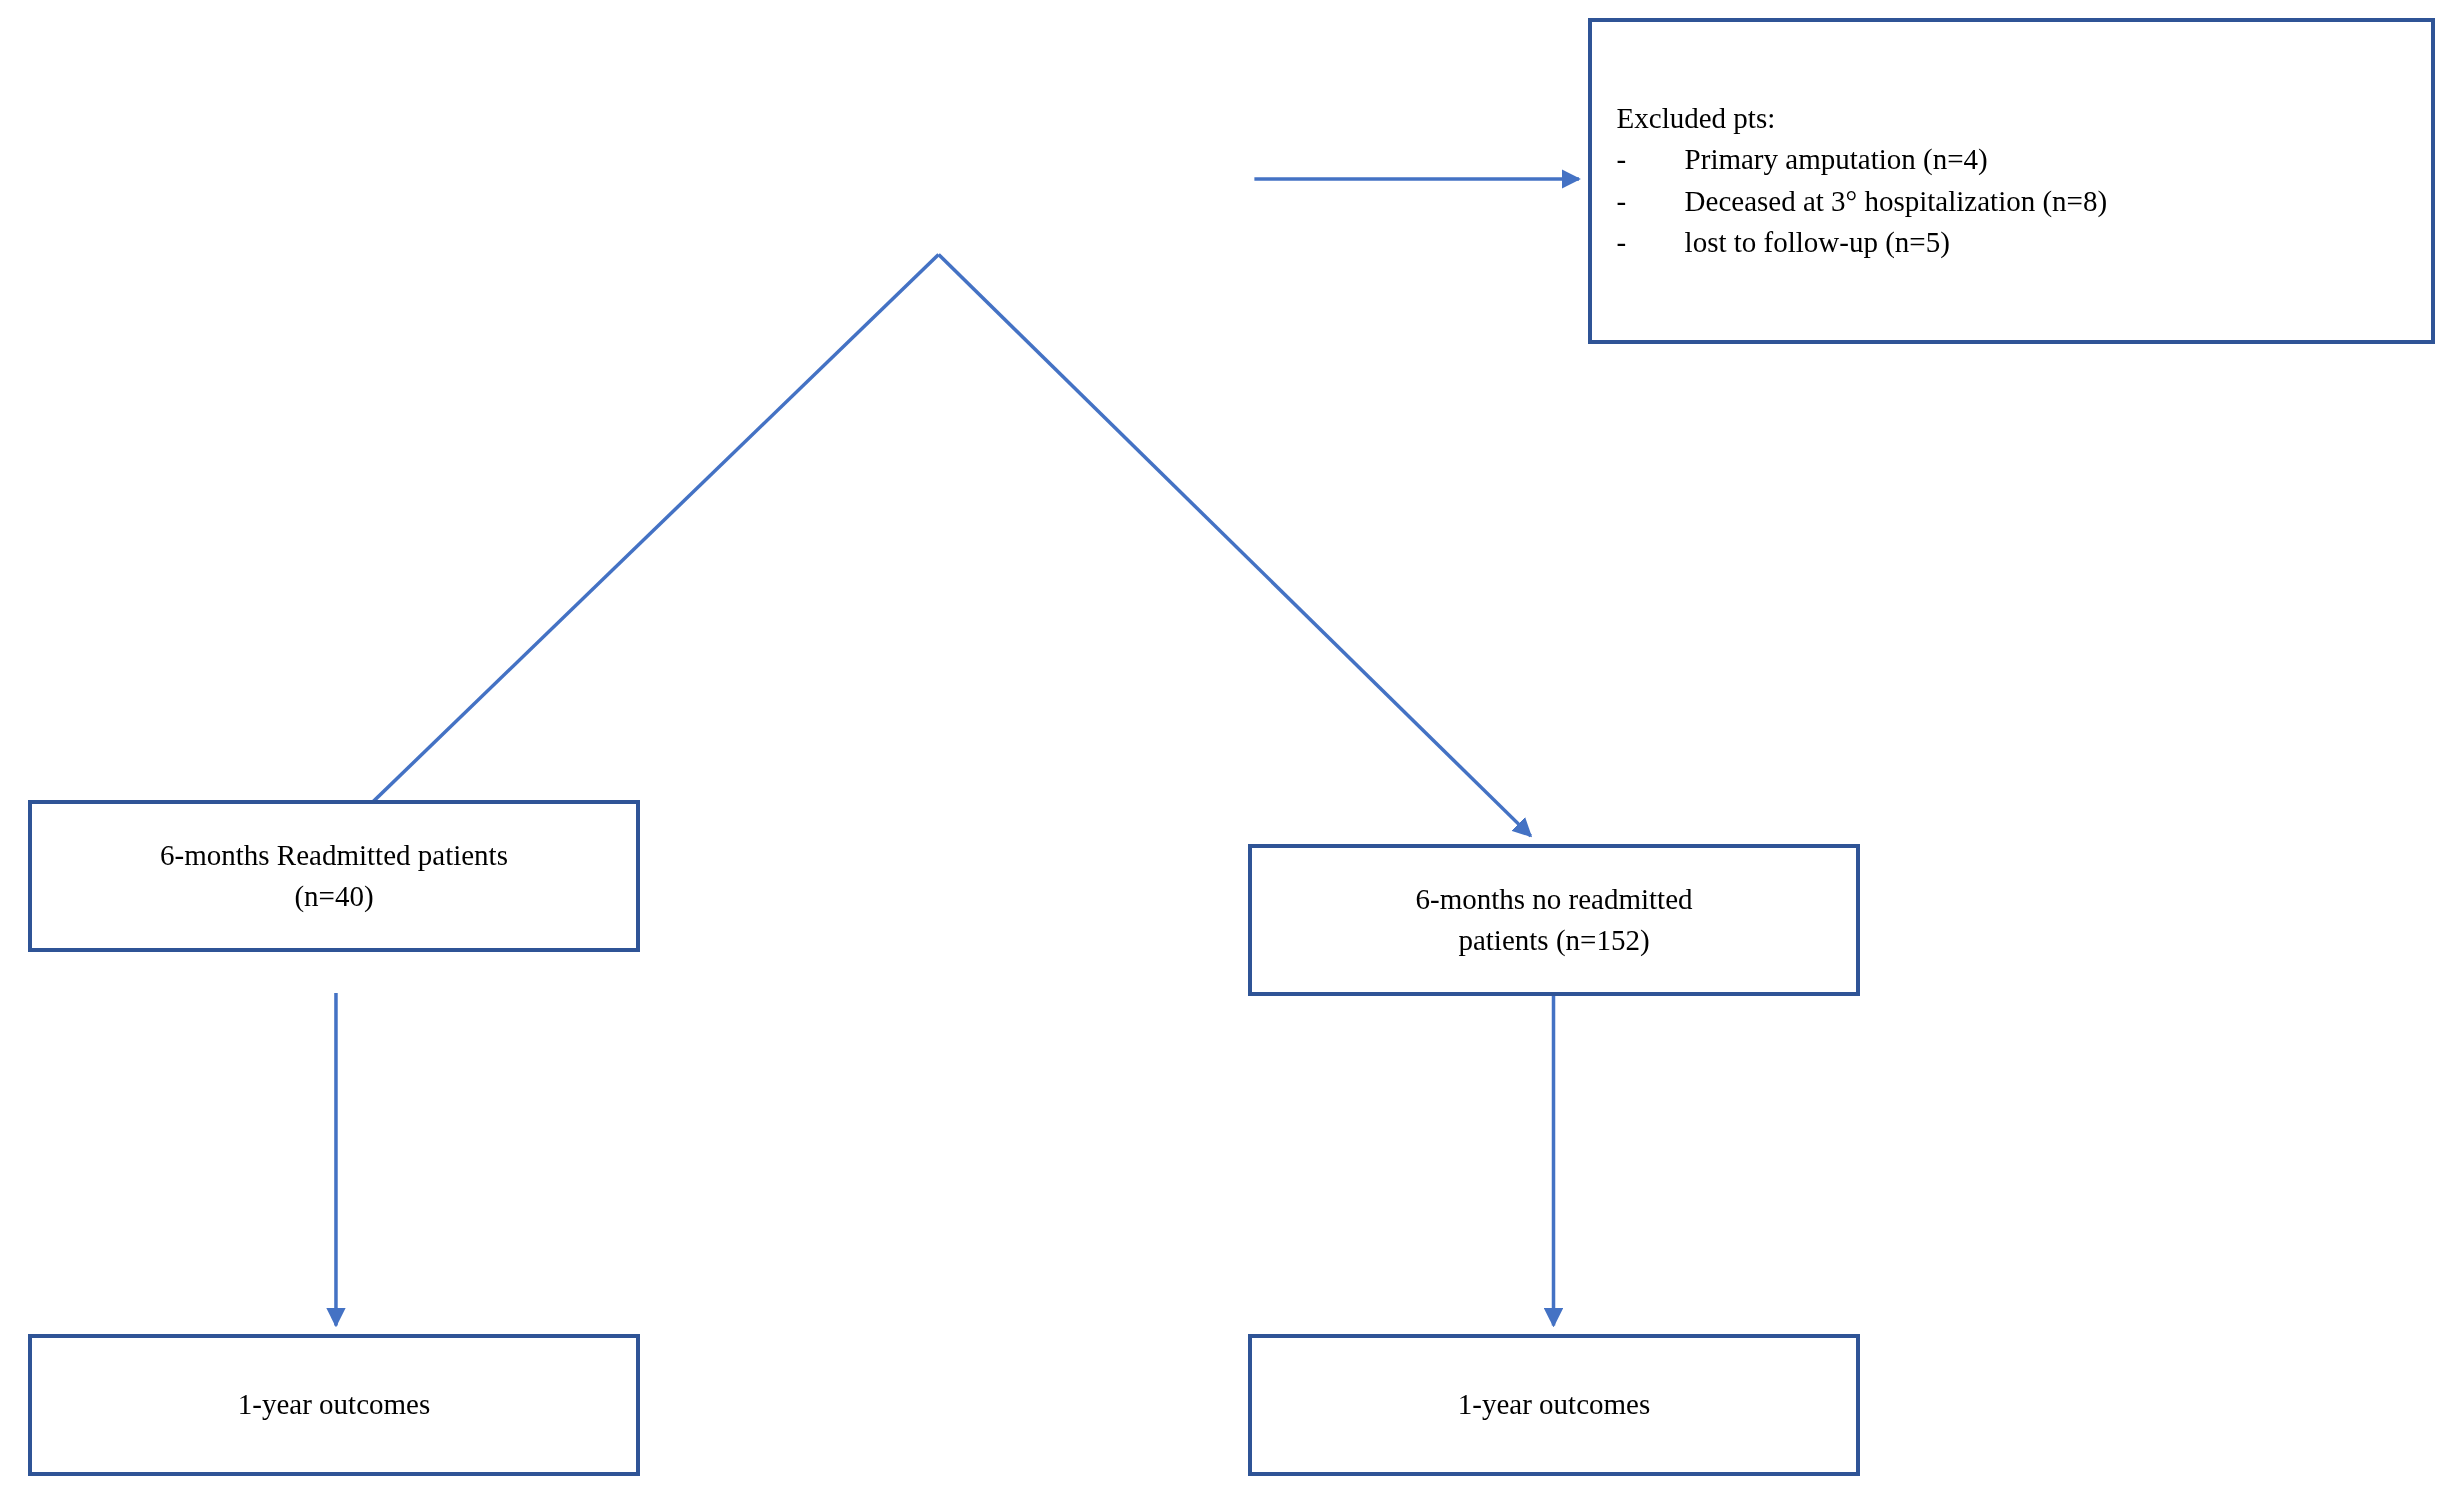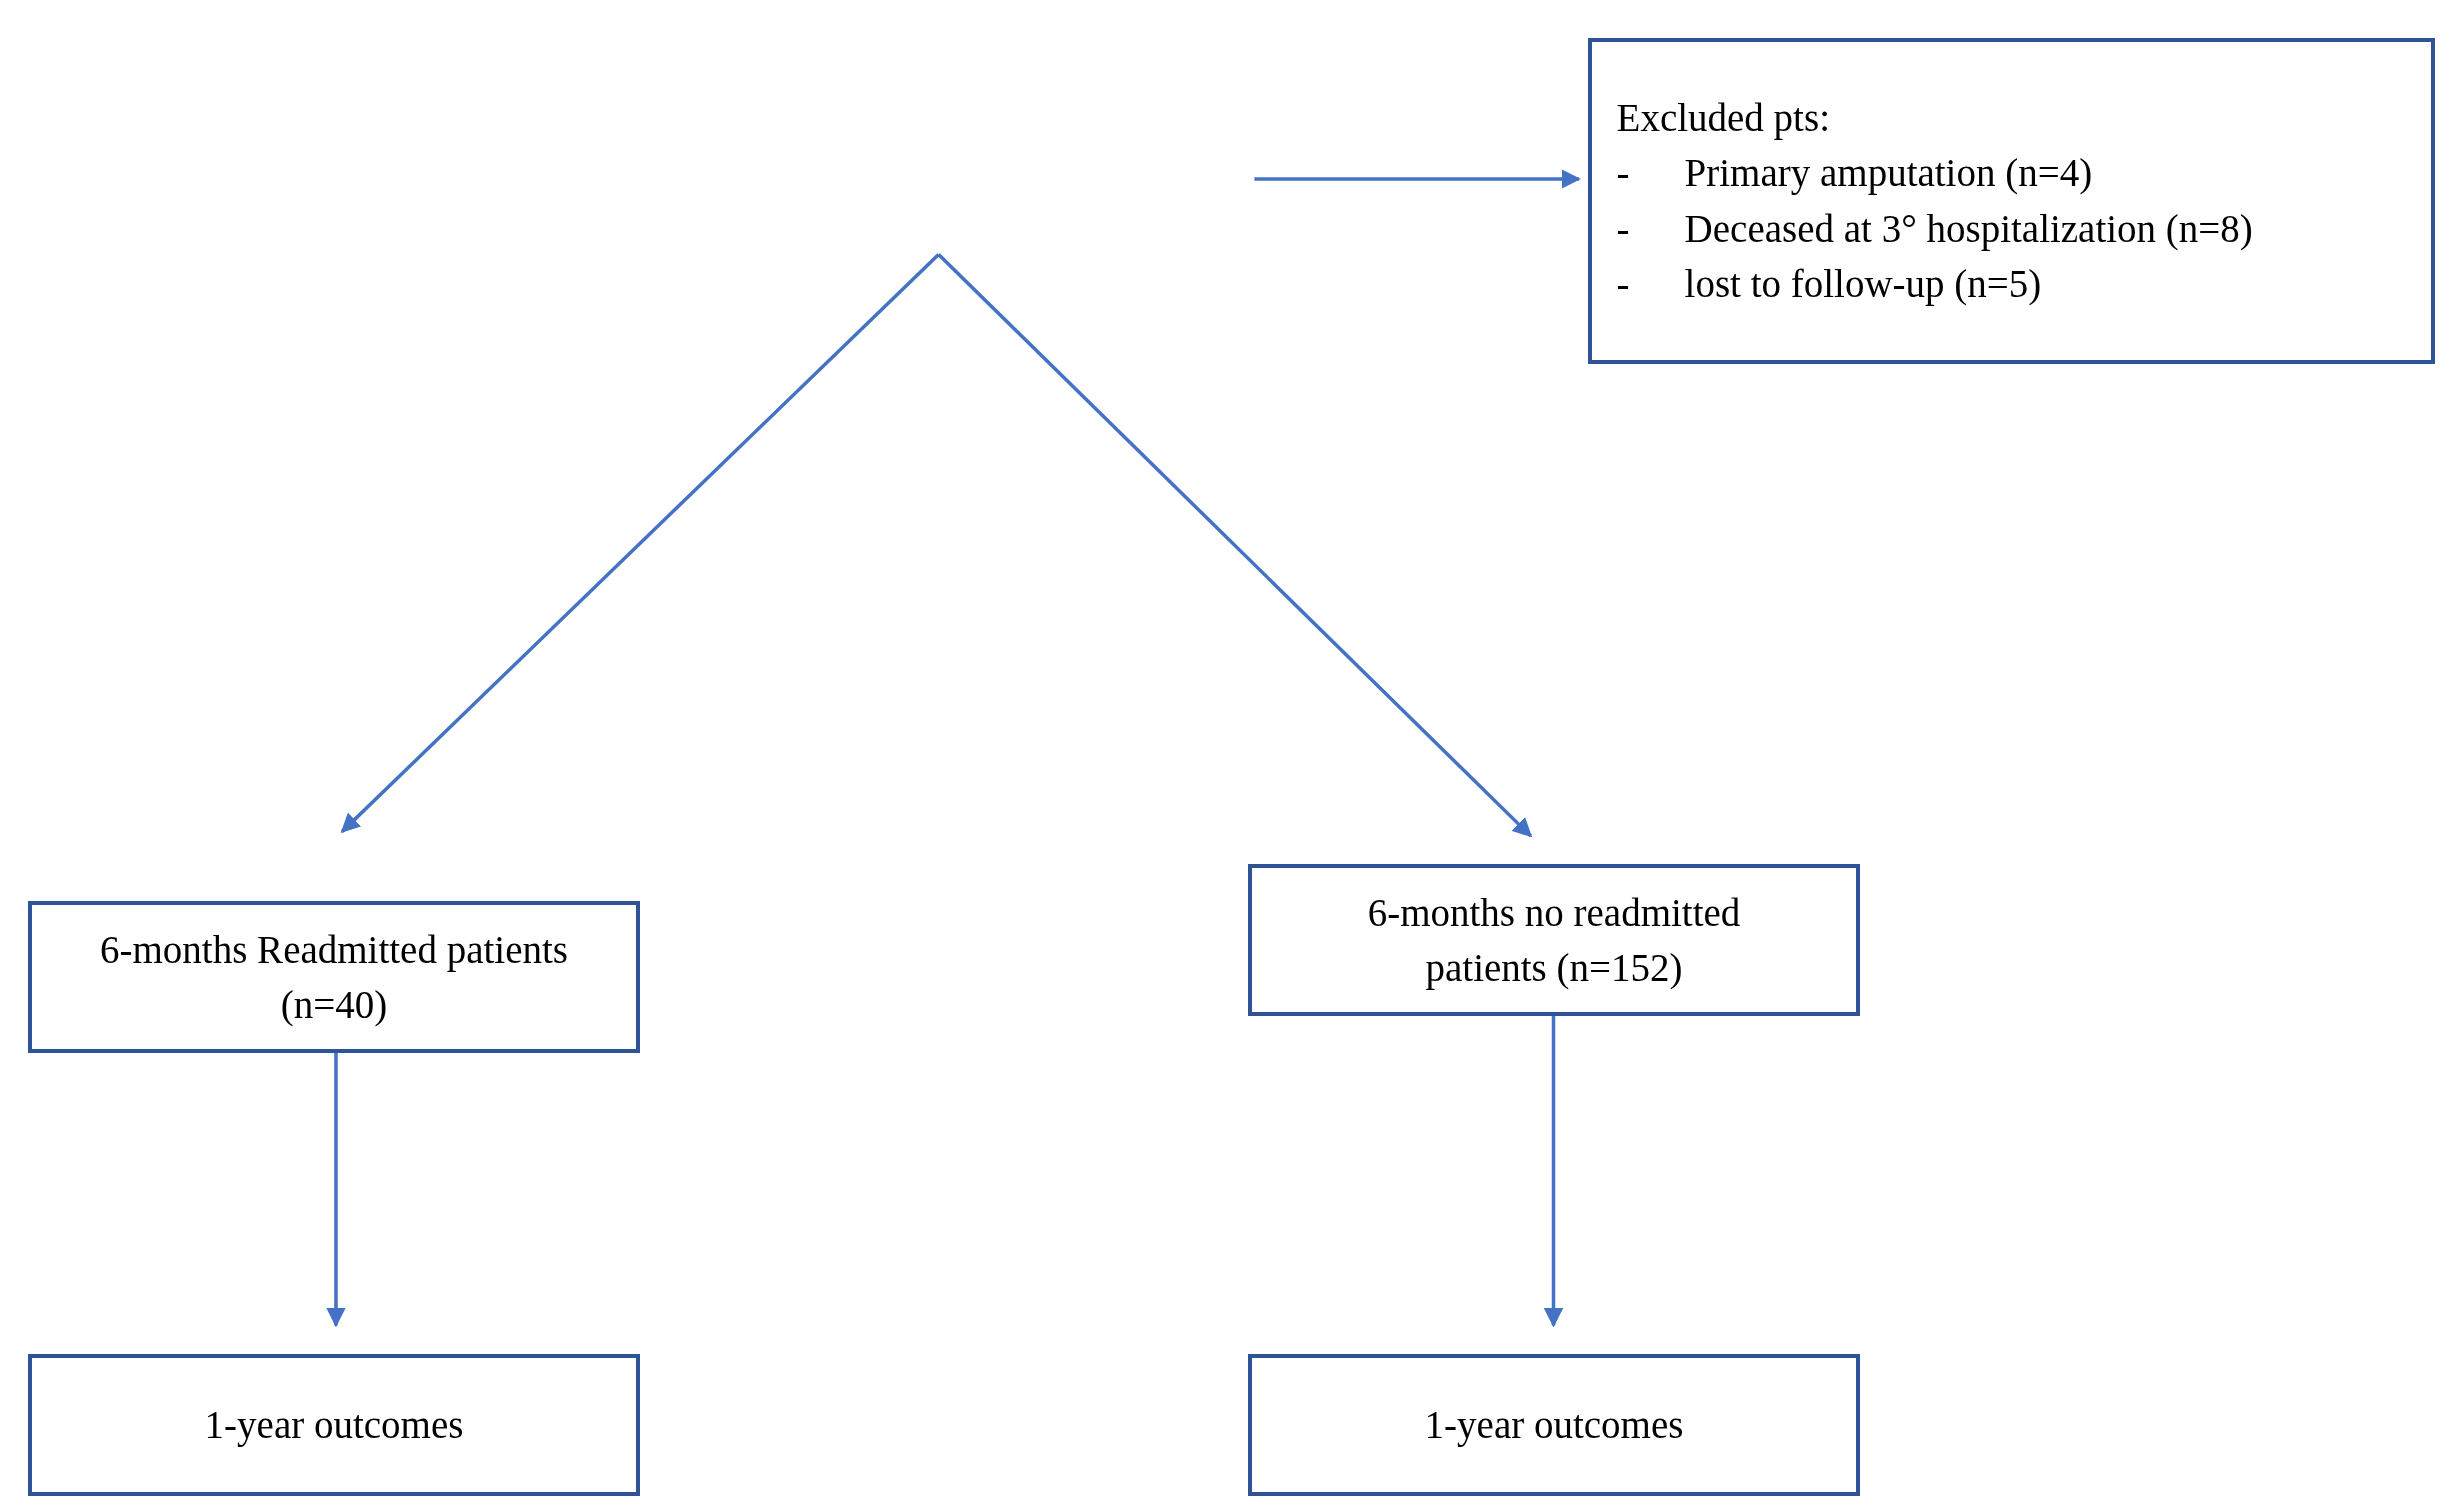--- a/index.html
+++ b/index.html
@@ -21,37 +21,36 @@
   .node{
     position:absolute;
     border:4.4px solid var(--box-border);
     background:var(--bg);
     box-sizing:border-box;
     display:flex;
     flex-direction:column;
     align-items:center;
     justify-content:center;
     text-align:center;
-    font-size:39px;
+    font-size:29px;
     line-height:1.42;
-    margin-top:20px;
   }
   .node .line{display:block;}
   .node-total{left:639px; top:107px; width:614px; height:146px;}
   .node-excluded{
     left:1588px; top:17.5px; width:847px; height:326px;
     align-items:flex-start;
     text-align:left;
     padding:0 17.5px 0 24.6px;
     justify-content:center;
   }
   .node-excluded .list{margin:0;}
   .node-excluded .item{display:flex;}
   .node-excluded .bullet{width:68px; flex:0 0 68px;}
-  .node-readmitted{left:28px; top:881px; width:612px; height:152px;}
+  .node-readmitted{left:28px; top:800px; width:612px; height:152px;}
   .node-noreadmitted{left:1248px; top:844px; width:612px; height:152px;}
   .node-outcomes-left{left:28px; top:1334px; width:612px; height:142px;}
   .node-outcomes-right{left:1248px; top:1334px; width:612px; height:142px;}
   .arrows{position:absolute; left:0; top:0; width:2450px; height:1508px; pointer-events:none;}
   .arrows line{stroke:var(--arrow); stroke-width:4;}
   .arrows .head{fill:var(--arrow);}
 </style>
 </head>
 <body>
 

